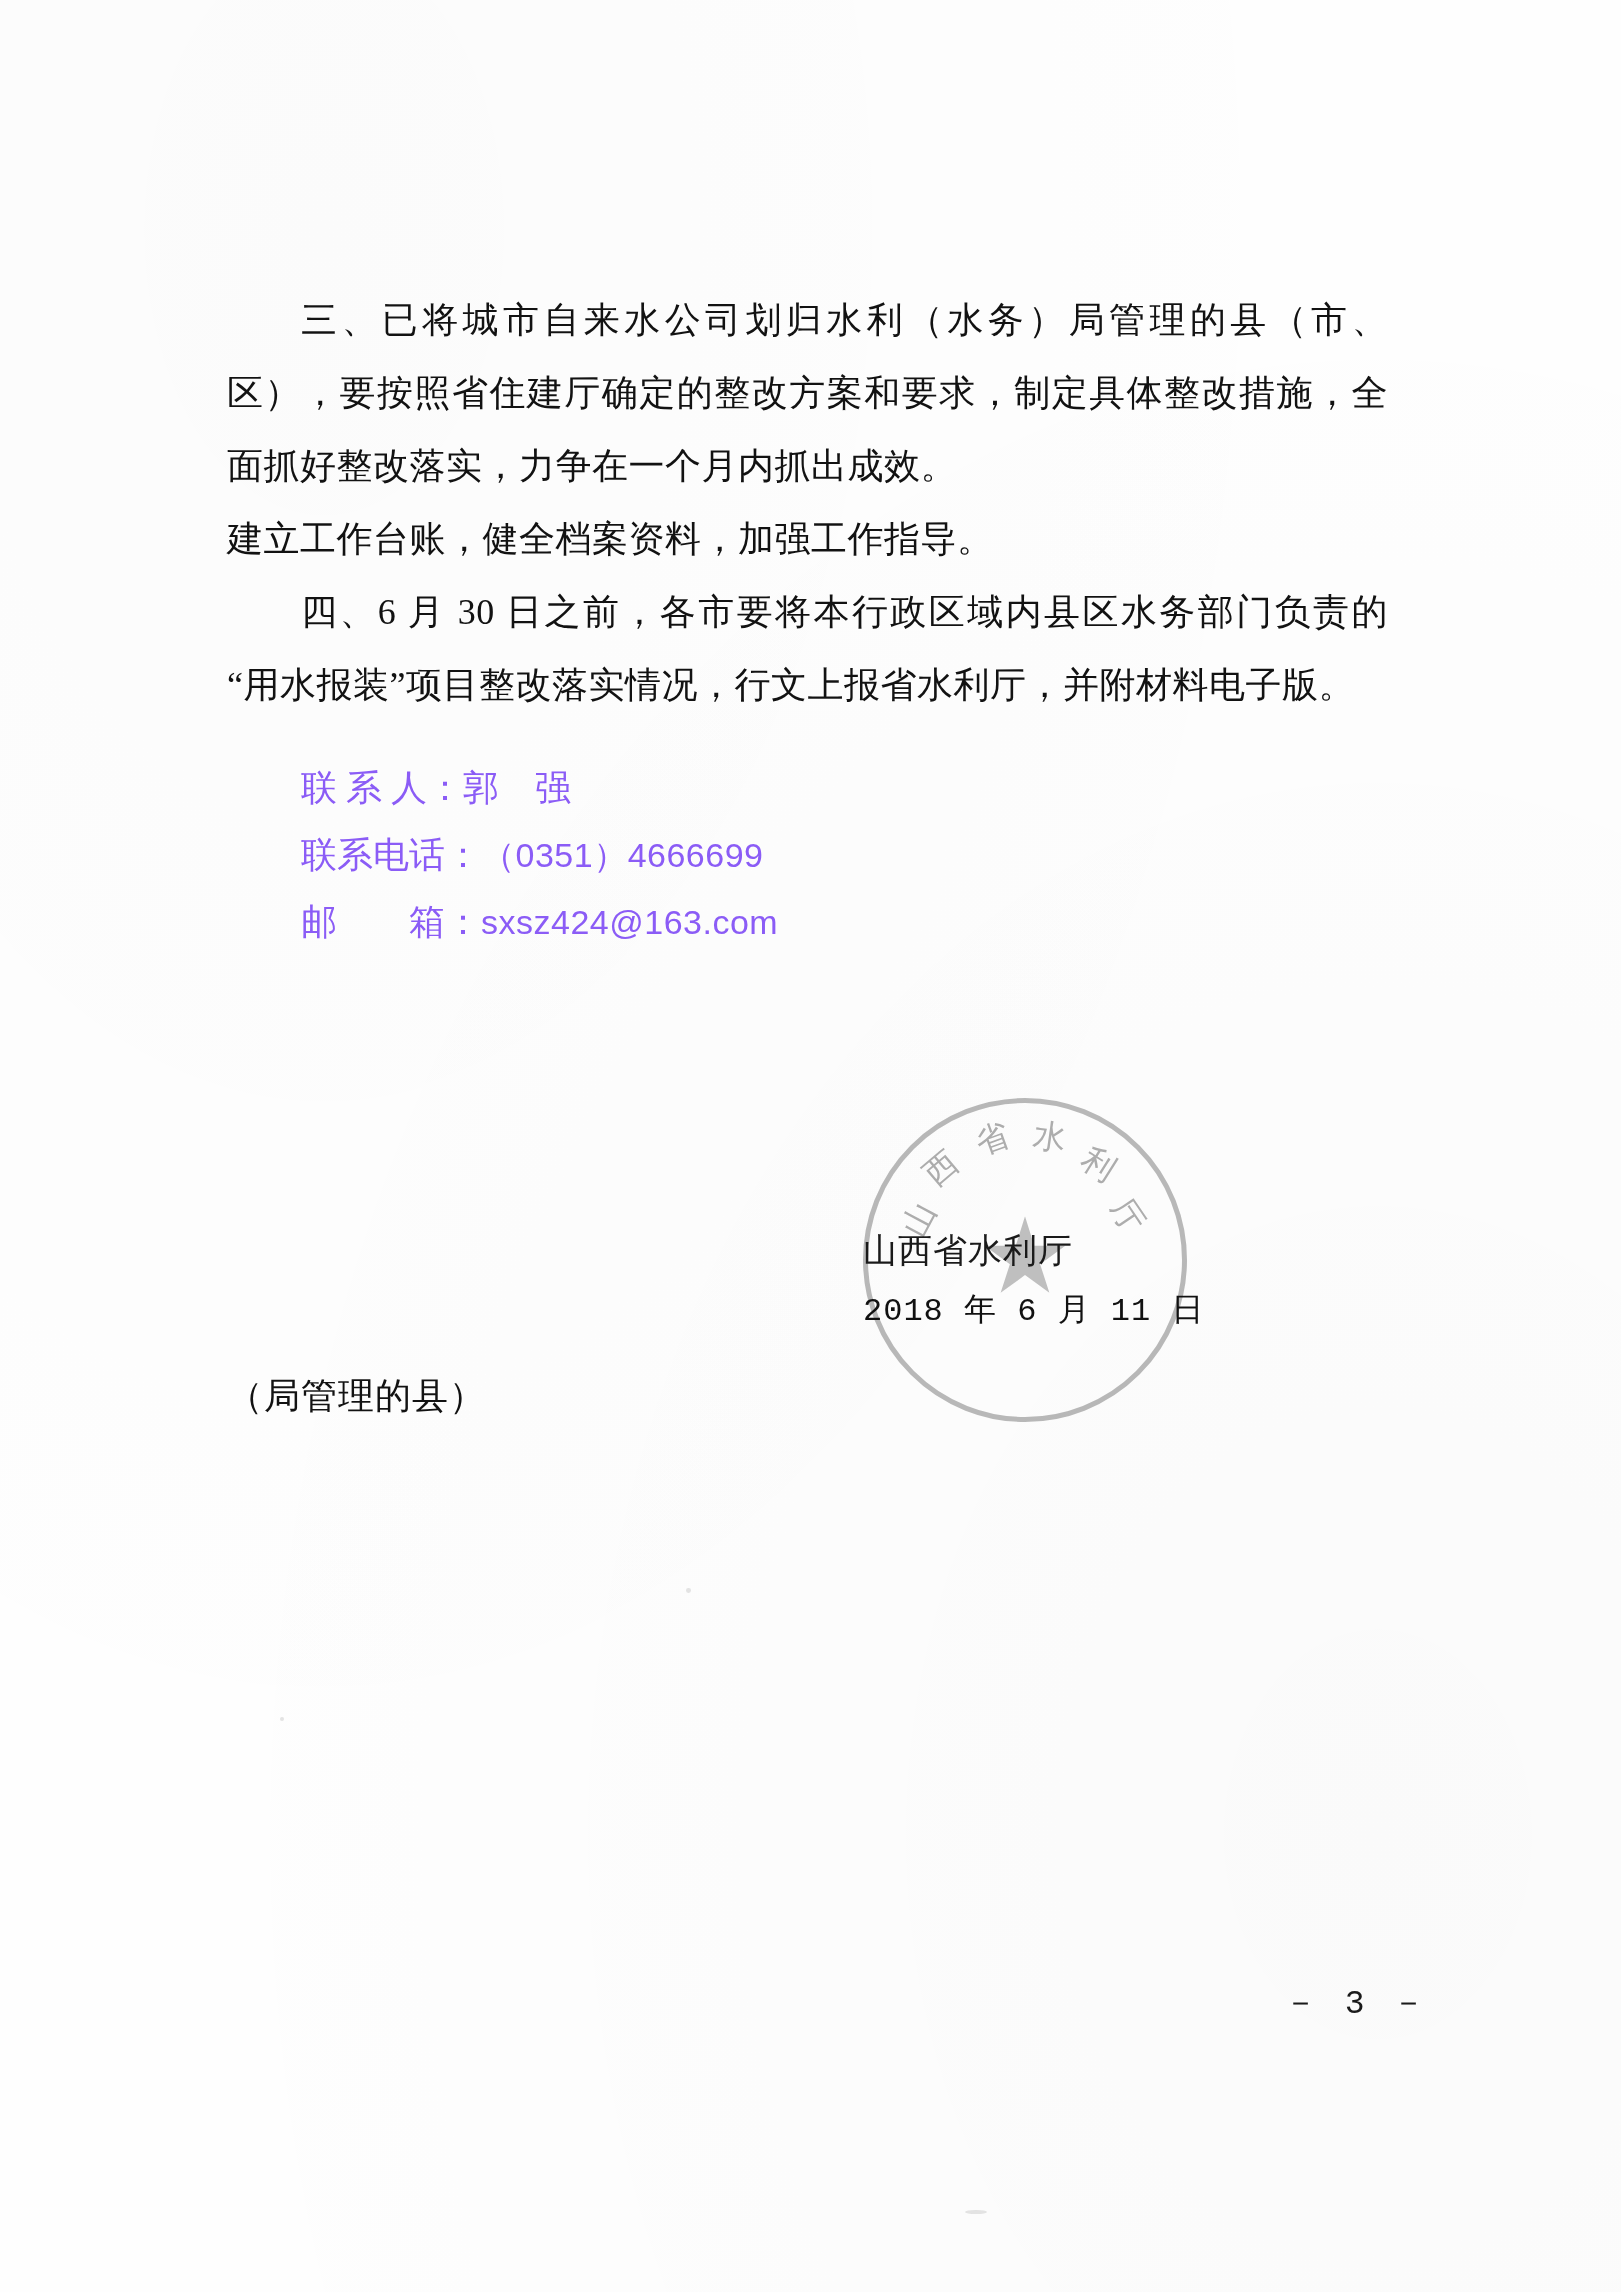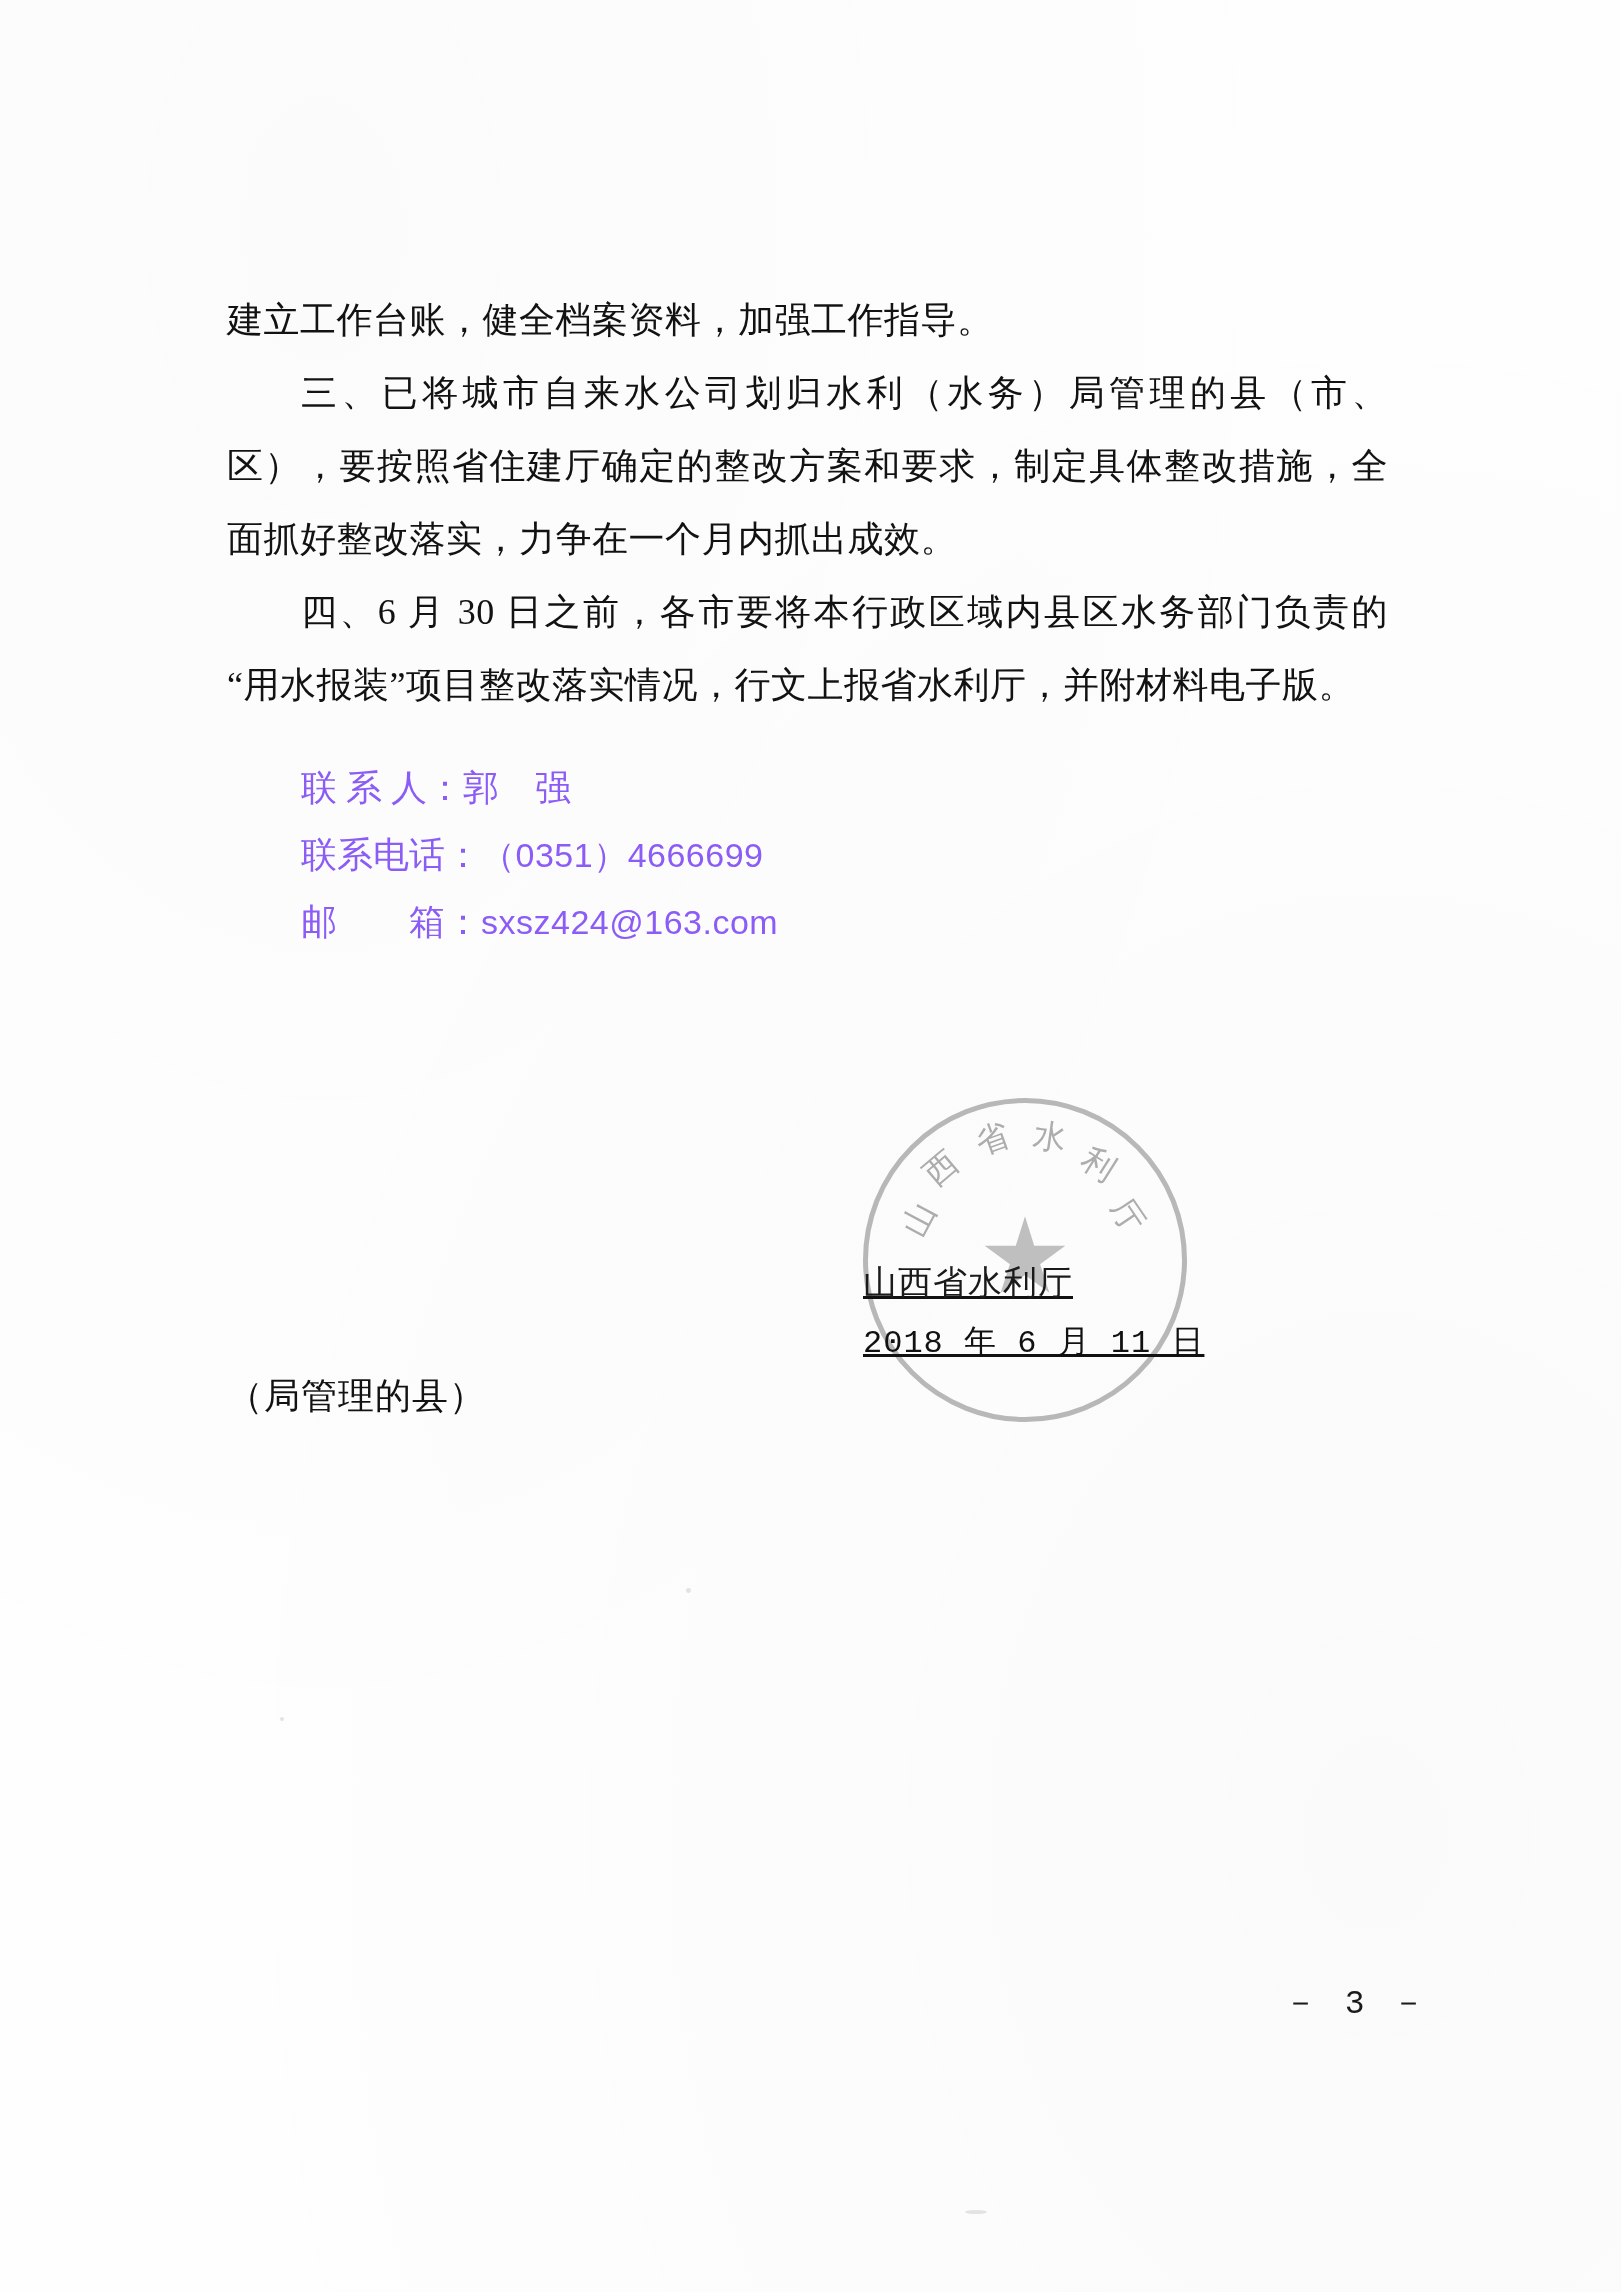--- a/index.html
+++ b/index.html
@@ -67,24 +67,23 @@
     white-space: pre;
   }
   .mono {
     font-family: Liberation Sans, sans-serif;
     font-size: 34px;
     letter-spacing: 0.5px;
   }
   .signature {
     position: absolute;
     left: 863px;
-    top: 1252px;
+    top: 1220px;
     width: 392px;
     text-align: left;
-    text-decoration: underline;
   }
   .sig-line {
     font-size: 34px;
     line-height: 61px;
     color: #1a1a1a;
     letter-spacing: 1px;
   }
   .sig-date {
     font-family: "Liberation Mono", "DejaVu Sans Mono", monospace;
     font-size: 32px;
@@ -160,25 +159,25 @@
 <body>
 
 <div class="page">
 
   <div class="speck" style="left:686px; top:1588px; width:4.9px; height:4.9px;"></div>
   <div class="speck" style="left:965px; top:2210px; width:21.6px; height:3.9px;"></div>
   <div class="speck" style="left:280px; top:1717px; width:3.9px; height:3.9px;"></div>
 
   <div class="doc-body">
 
-    <p class="para">建立工作台账，健全档案资料，加强工作指导。</p>
-
     <p class="para indent">
       <span class="ul-red">三、已将城市自来水公司划归水利（水务）局管理的县（市、</span><span>区），要按照省住建厅确定的整改方案和要求，制定具体整改措施，全面抓好整改落实，力争在一个月内抓出成效。</span>
     </p>
+
+    <p class="para">建立工作台账，健全档案资料，加强工作指导。</p>
 
     <p class="para indent">
       <span>四、6 月 30 日之前，各市要将本行政区域内县区水务部门负责的 </span><span class="ul-red">“用水报装”项目整改落实情况</span><span>，行文上报省水利厅，并附材料电子版。</span>
     </p>
 
     <div class="contact-block">
       <div class="contact-line"><span>联 系 人：</span><span>郭　强</span></div>
 
       <div class="contact-line"><span>联系电话：</span><span class="mono">（0351）4666699</span></div>
 

